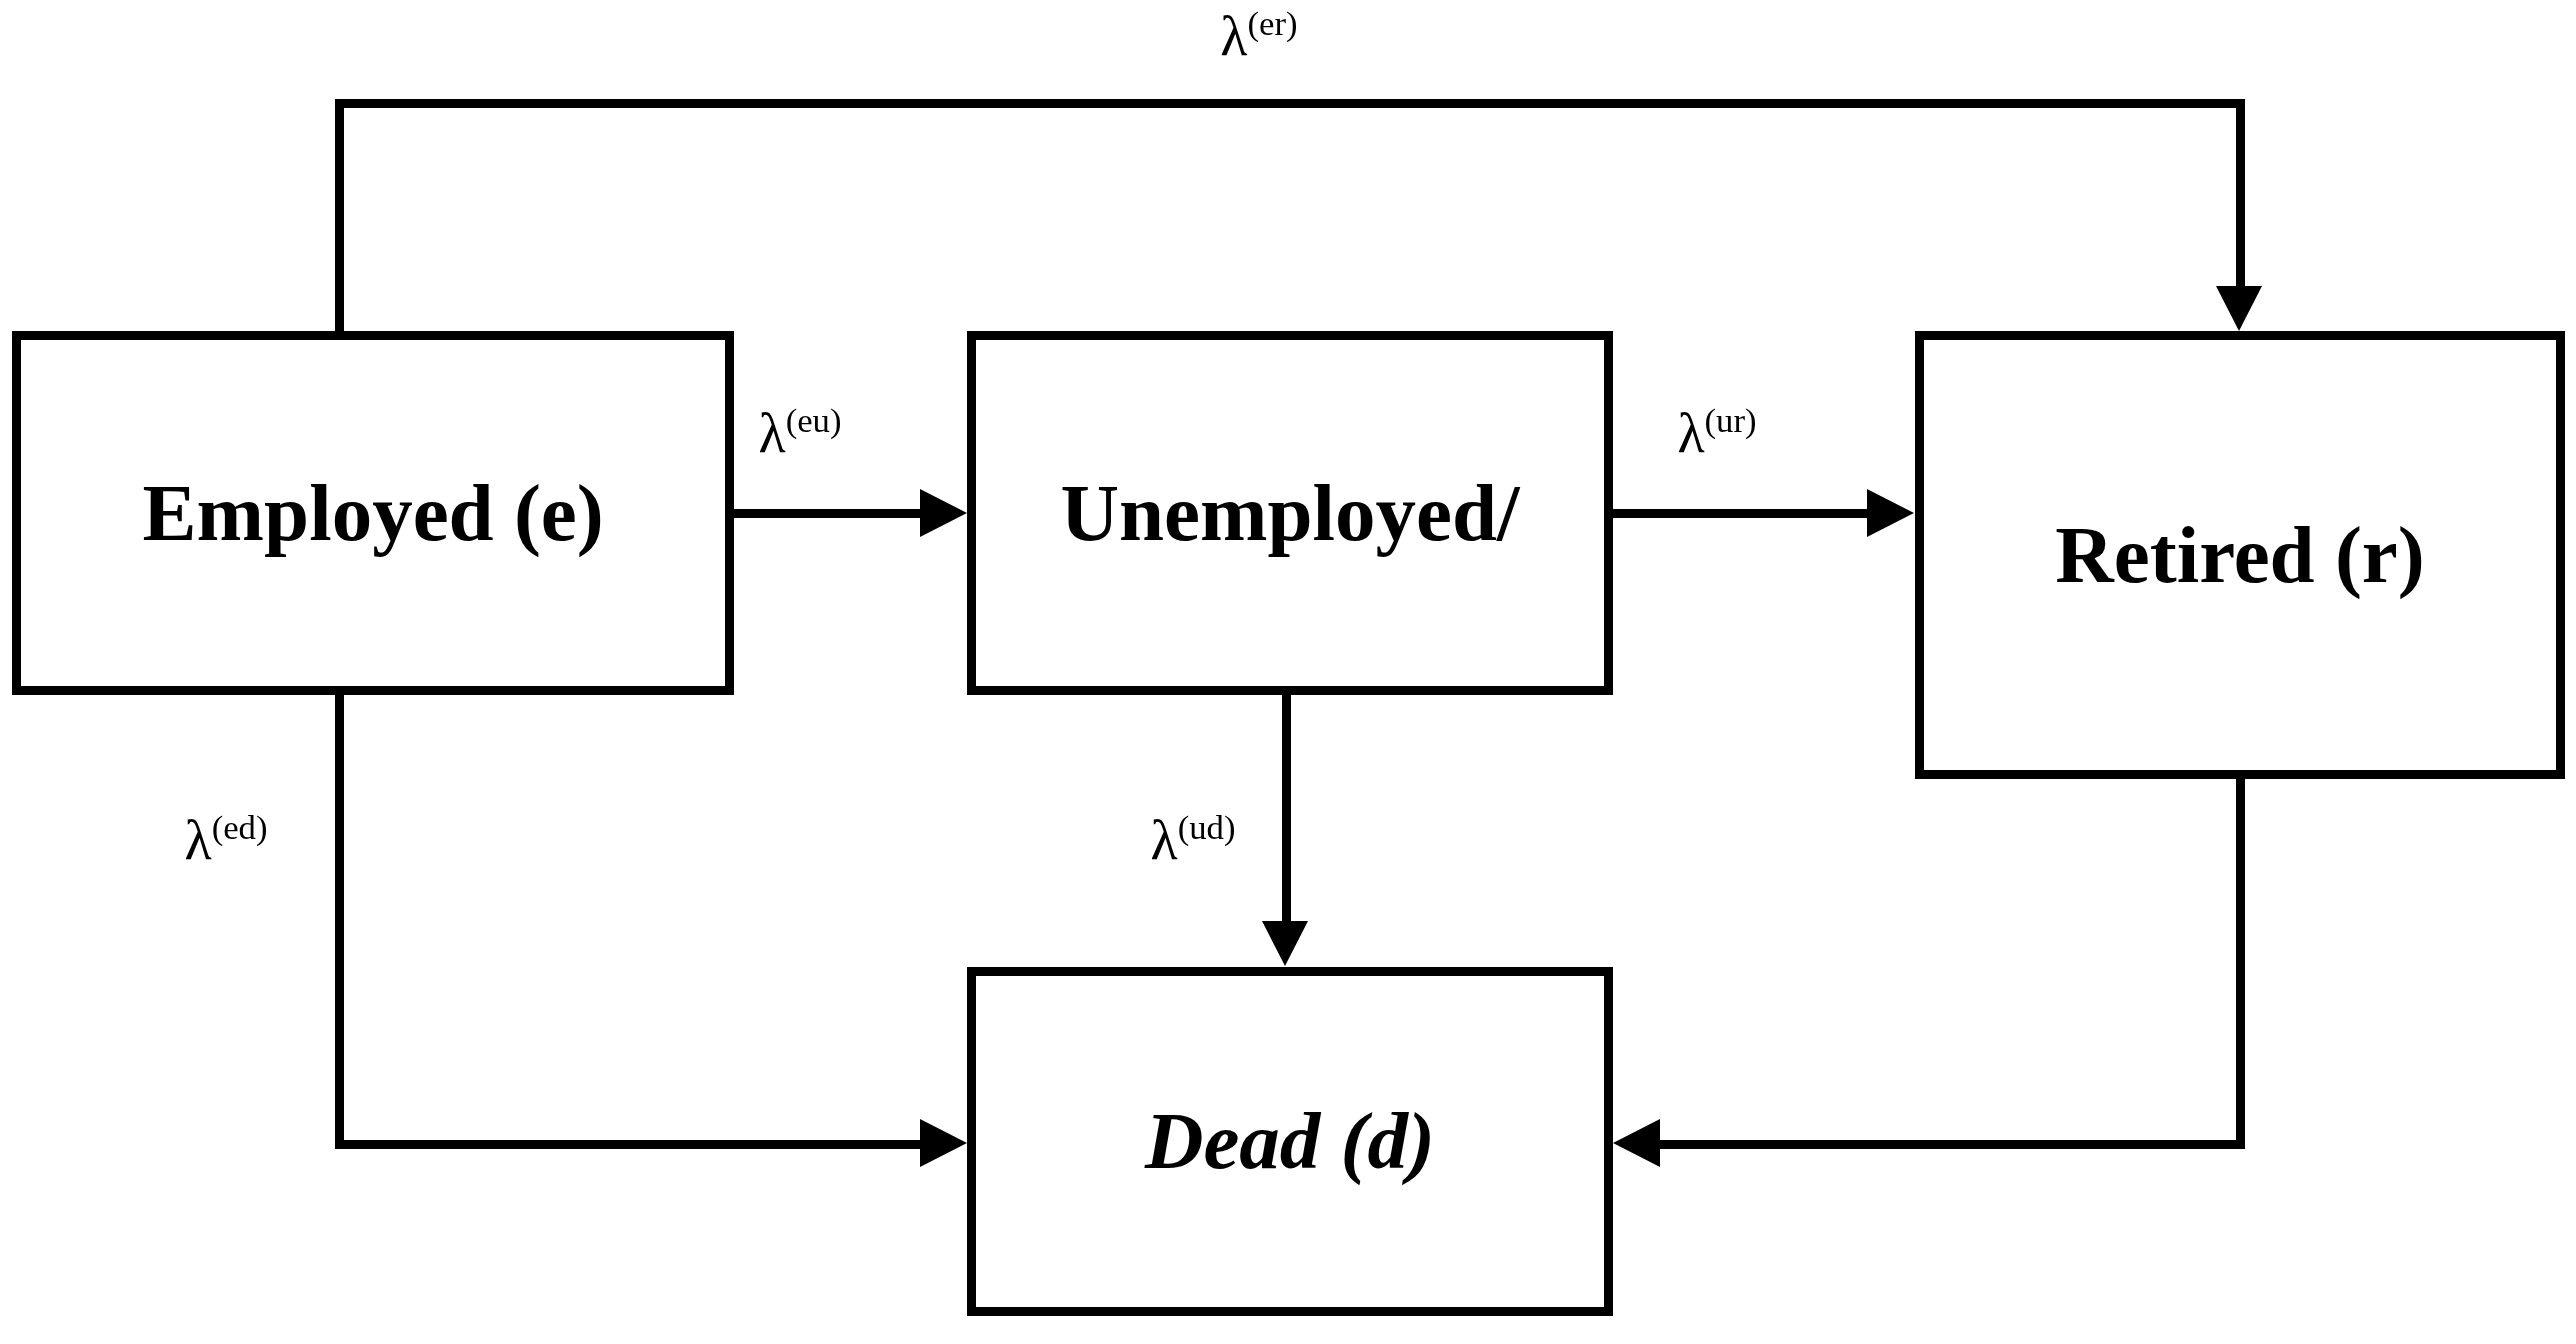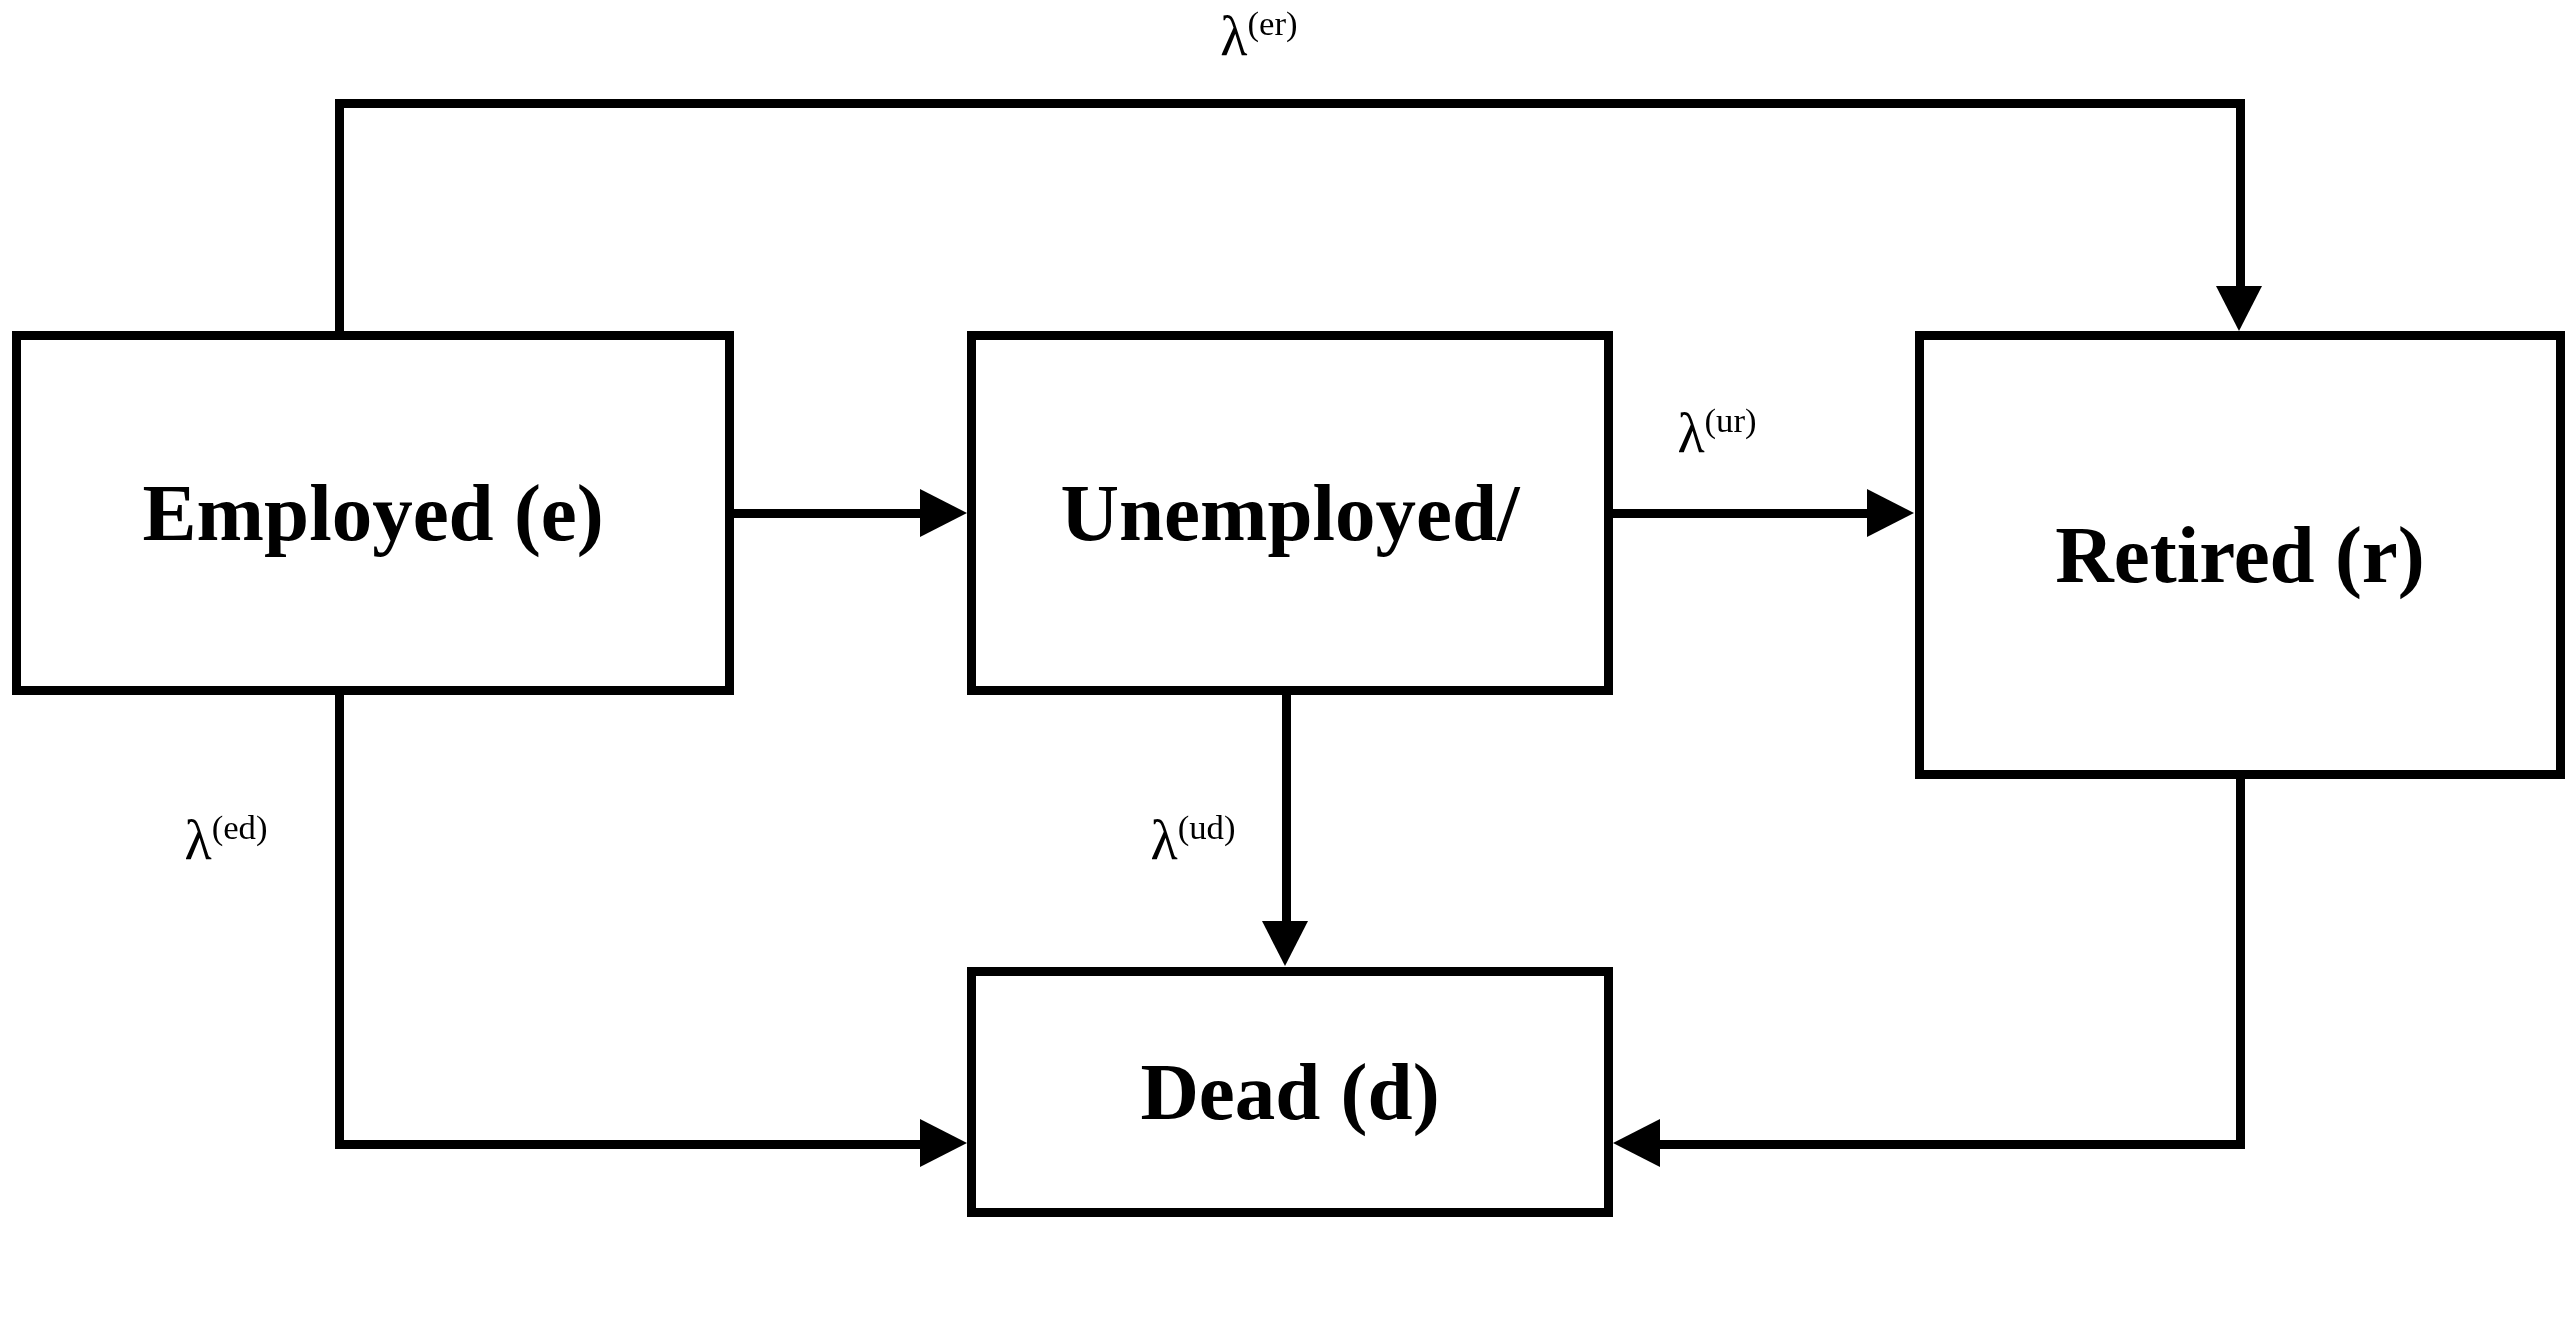--- a/index.html
+++ b/index.html
@@ -67,34 +67,37 @@
   </div>
 
   <div class="node" style="left:967px; top:331px; width:646px; height:364px;gap:32px;">
     <span>Unemployed/</span>
   </div>
 
   <div class="node" style="left:1915px; top:331px; width:650px; height:448px;font-family:Liberation Serif, serif;">
     <span>Retired (r)</span>
   </div>
 
-  <div class="node" style="left:967px; top:967px; width:646px; height:250px;">
+  <div class="node" style="left:967px; top:967px; width:646px; height:349px;font-style:italic;">
     <span>Dead (d)</span>
   </div>
 
   <div class="vline" style="left:335px; top:99px; height:232px;"></div>
   <div class="hline" style="left:335px; top:99px; width:1910px;"></div>
   <div class="vline" style="left:2236px; top:99px; height:188px;"></div>
   <div class="arrowhead down" style="left:2216px; top:286px;"></div>
   <div class="edge-label" style="left:1137px; top:6.5px;">
     <span>λ</span><sup>(er)</sup>
   </div>
 
   <div class="hline" style="left:667px; top:509px; width:253px;"></div>
   <div class="arrowhead right" style="left:920px; top:489px;"></div>
+  <div class="edge-label" style="left:678px; top:404px;">
+    <span>λ</span><sup>(eu)</sup>
+  </div>
 
   <div class="hline" style="left:1613px; top:509px; width:255px;"></div>
   <div class="arrowhead right" style="left:1867px; top:489px;"></div>
   <div class="edge-label" style="left:1595px; top:404px;">
     <span>λ</span><sup>(ur)</sup>
   </div>
 
   <div class="vline" style="left:335px; top:695px; height:453px;"></div>
   <div class="hline" style="left:335px; top:1140px; width:585px;"></div>
   <div class="arrowhead right" style="left:920px; top:1119px;"></div>

